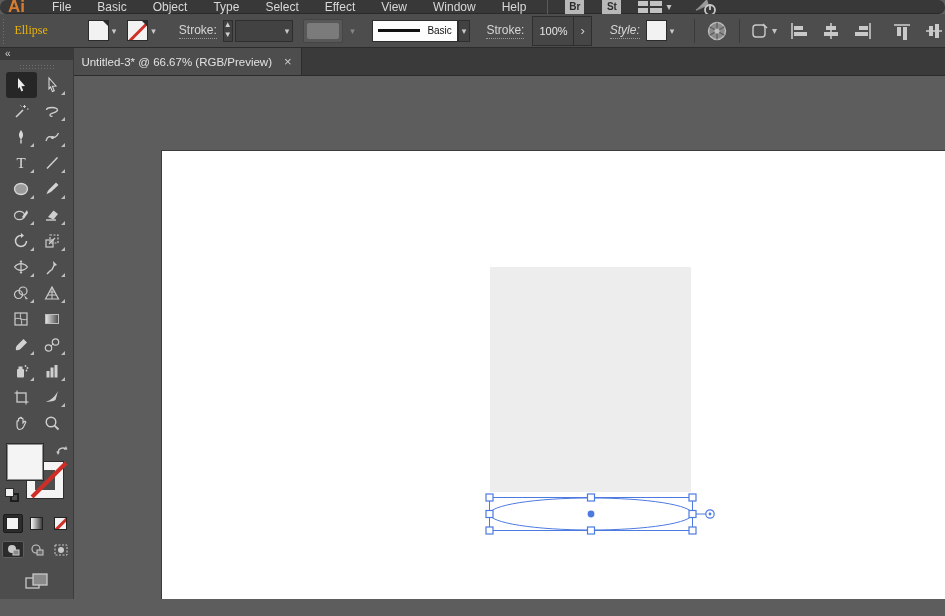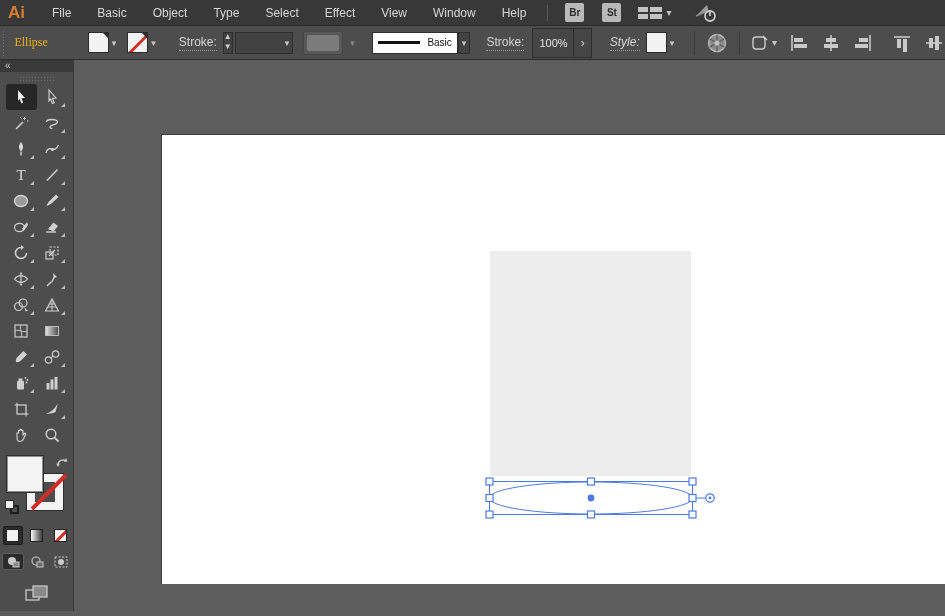--- a/index.html
+++ b/index.html
@@ -1,21 +1,21 @@
 <!DOCTYPE html>
 <html><head>
 <meta charset="utf-8">
 <style>
   * { margin:0; padding:0; box-sizing:border-box; }
   html,body { width:945px; height:616px; overflow:hidden; }
   body { font-family:"Liberation Sans", sans-serif; background:#5d5d5d; color:#d6d6d6; font-size:12px; }
   .app { position:relative; width:945px; height:616px; }
 
   
-  .menubar { height:26px; background:#383838; display:flex; align-items:center; border-bottom:1px solid #2a2a2a; }
+  .menubar { height:14px; background:#383838; display:flex; align-items:center; border-bottom:1px solid #2a2a2a;border-radius:14px; }
   .ai-logo { color:#d97e2e; font-weight:bold; font-size:17px; margin:0 14px 0 8px; letter-spacing:0; }
   .menu-item { padding:16px 13px; height:30px; display:flex; align-items:center; color:#d8d8d8; cursor:default; }
   .mb-sep { width:1px; height:16px; background:#5a5a5a; margin:0 8px; }
   .mb-btn { width:19px; height:19px; background:#b9b9b9; color:#2c2c2c; font-weight:bold; font-size:10px;
             display:flex; align-items:center; justify-content:center; border-radius:2px; margin:0 9px; }
   .ws-switch { display:flex; align-items:center; gap:4px; margin:0 8px; }
   .ws-grid { display:grid; grid-template-columns:10px 12px; grid-template-rows:5px 5px; gap:2px; }
   .ws-grid i { background:#c3c3c3; display:block; }
   .chev { color:#c3c3c3; font-size:10px; }
   .touch-icon { margin-left:14px; position:relative; width:26px; height:20px; }
@@ -486,20 +486,26 @@
 
       <div class="screen-mode">
         <svg width="26" height="20" viewBox="0 0 26 20">
           <rect x="2" y="6" width="13" height="10" fill="none" stroke="#c9c9c9" stroke-width="1.3"></rect>
           <rect x="9" y="2" width="14" height="11" fill="#8a8a8a" stroke="#c9c9c9" stroke-width="1.3"></rect>
         </svg>
       </div>
     </div>
 
     <div class="doc-area">
+      <div class="tabstrip">
+        <div class="doc-tab">
+          <span>Untitled-3* @ 66.67% (RGB/Preview)</span>
+          <span class="tab-close">×</span>
+        </div>
+      </div>
 
       <div class="canvas">
         <div class="artboard"></div>
         <div class="shape-rect"></div>
 
         <svg class="sel-overlay" width="245" height="52" viewBox="0 0 245 52">
 
           <ellipse cx="112" cy="27" rx="101.5" ry="16" fill="#ffffff" stroke="#4d7ae0" stroke-width="1"></ellipse>
 
           <rect x="10.5" y="10.5" width="203" height="33" fill="none" stroke="#4d7ae0" stroke-width="1"></rect>

